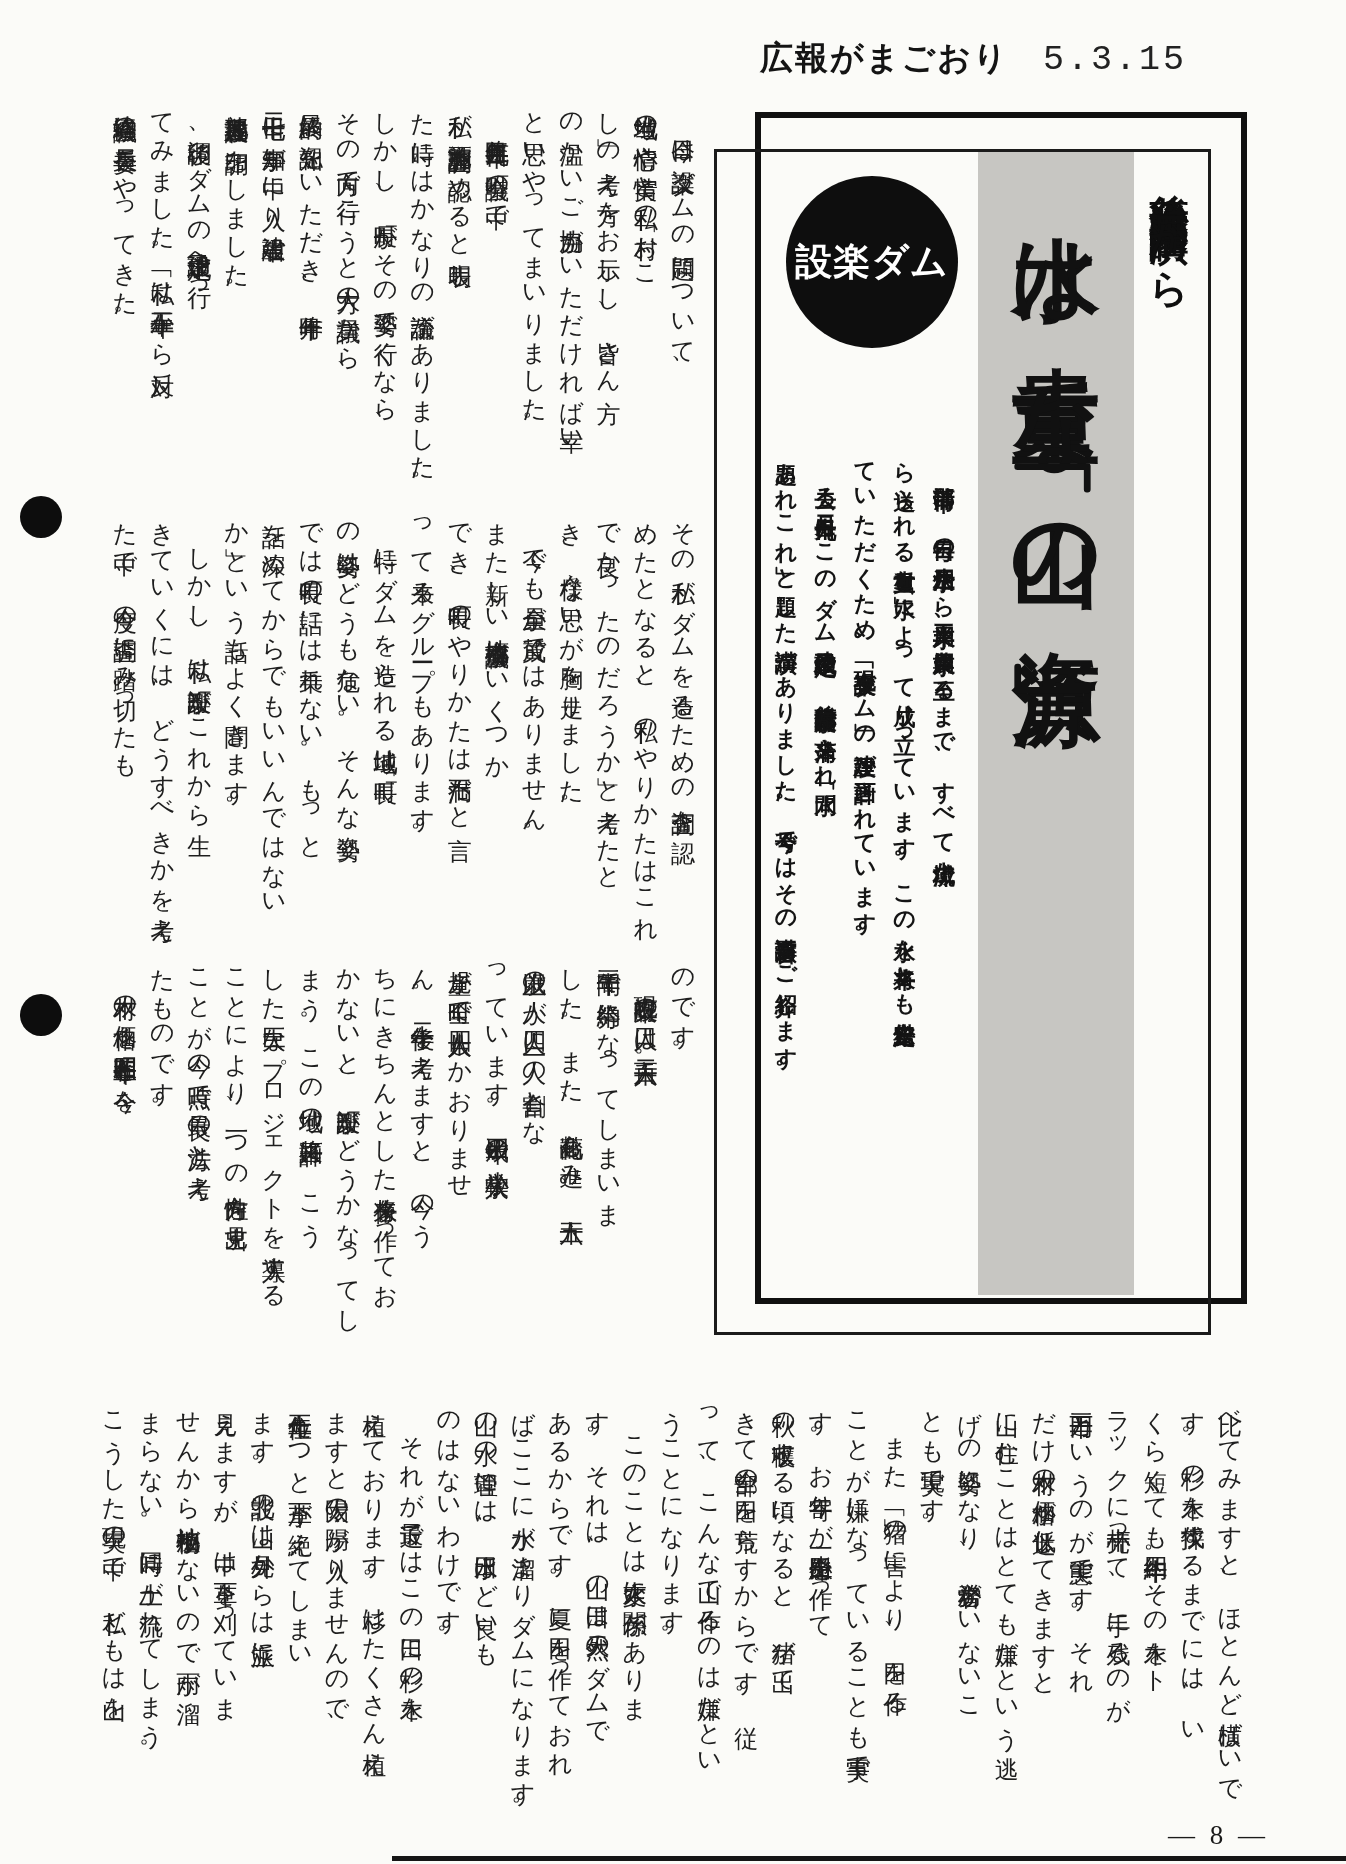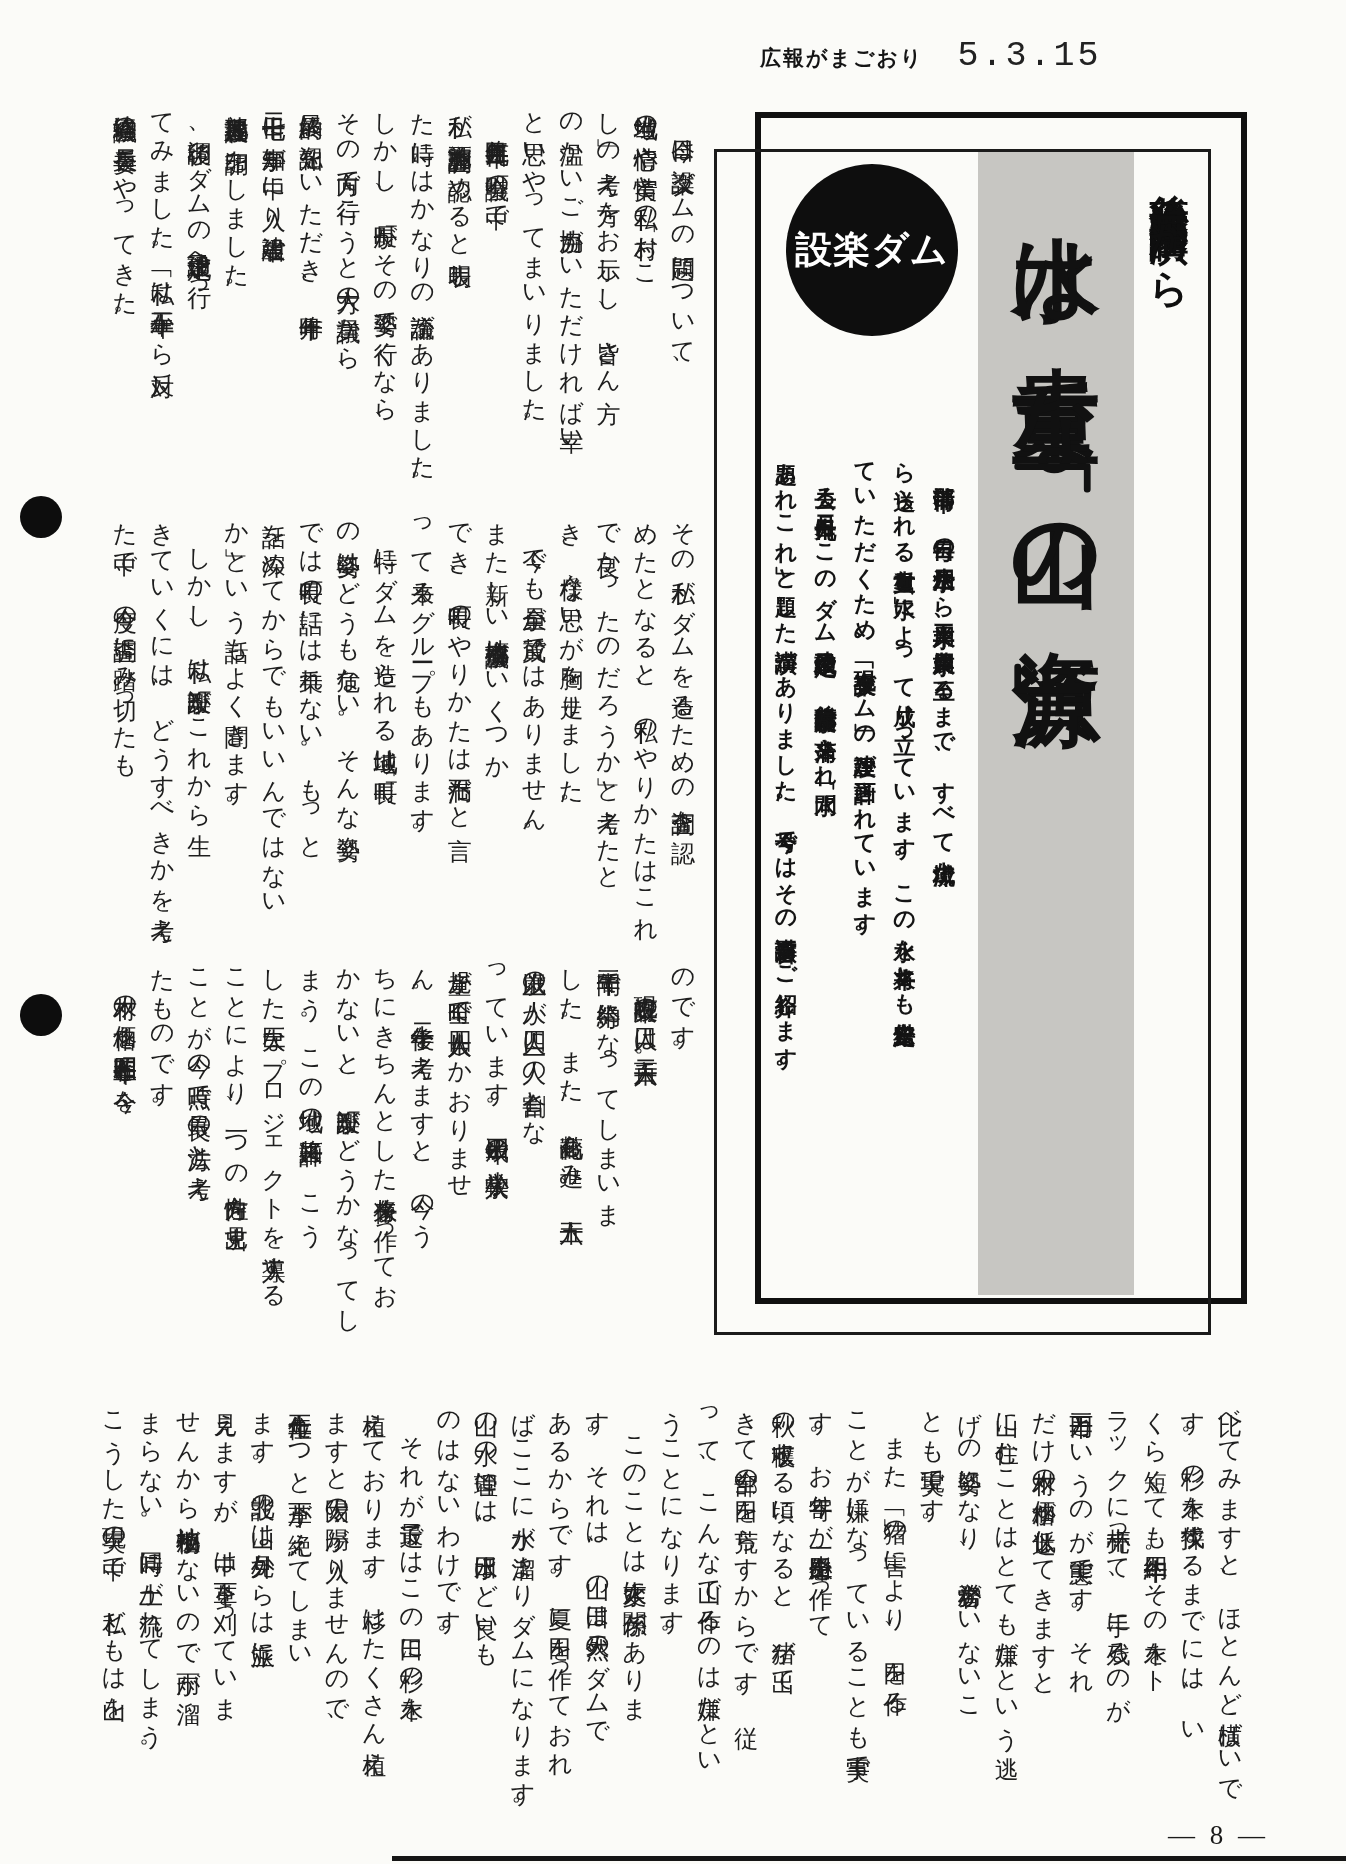--- a/index.html
+++ b/index.html
@@ -9,21 +9,21 @@
     --ink:#1c1c1c;
   }
   *{box-sizing:border-box;}
   html,body{margin:0;padding:0;background:#d8d8d4;}
   .page{
     position:relative;width:1346px;height:1864px;margin:0 auto;
     background:#fbfbf8;overflow:hidden;color:var(--ink);
   }
   
   .masthead{position:absolute;left:760px;top:36px;display:flex;align-items:baseline;gap:34px;}
-  .mast-title{font-family:var(--sans);font-weight:700;font-size:21px;letter-spacing:2px;color:#141414;}
+  .mast-title{font-family:var(--sans);font-weight:700;font-size:33px;letter-spacing:2px;color:#141414;}
   .mast-date{font-family:var(--mono);font-size:35px;letter-spacing:3px;color:#222;}
   
   .hole{position:absolute;left:20px;width:42px;height:42px;border-radius:50%;background:#0d0d0d;}
   .hole-1{top:496px;}
   .hole-2{top:994px;}
   
   .vtext{
     position:absolute;writing-mode:vertical-rl;text-orientation:mixed;
     white-space:pre-line;margin:0;
   }
@@ -45,21 +45,21 @@
   }
   .banner{
     position:absolute;left:978px;top:152px;width:156px;height:1143px;
     background:#c7c6c2;display:flex;justify-content:center;
   }
   .main-title{
     position:relative;writing-mode:vertical-rl;text-orientation:mixed;margin:0;padding-top:14px;
     font-family:var(--serif);font-weight:700;font-size:88px;letter-spacing:14px;color:#111;
   }
   .badge{
-    position:absolute;left:786px;top:164px;width:172px;height:172px;border-radius:50%;
+    position:absolute;left:786px;top:176px;width:172px;height:172px;border-radius:50%;
     background:#0e0e0e;display:flex;align-items:center;justify-content:center;
   }
   .badge-label{font-family:var(--sans);font-weight:700;font-size:37px;letter-spacing:1px;color:#fff;}
   .lead{
     left:766px;top:447px;width:198px;height:880px;
     font-family:var(--sans);font-weight:700;font-size:22px;letter-spacing:1px;
     line-height:39.5px;color:#141414;
   }
   
   .page-num{

